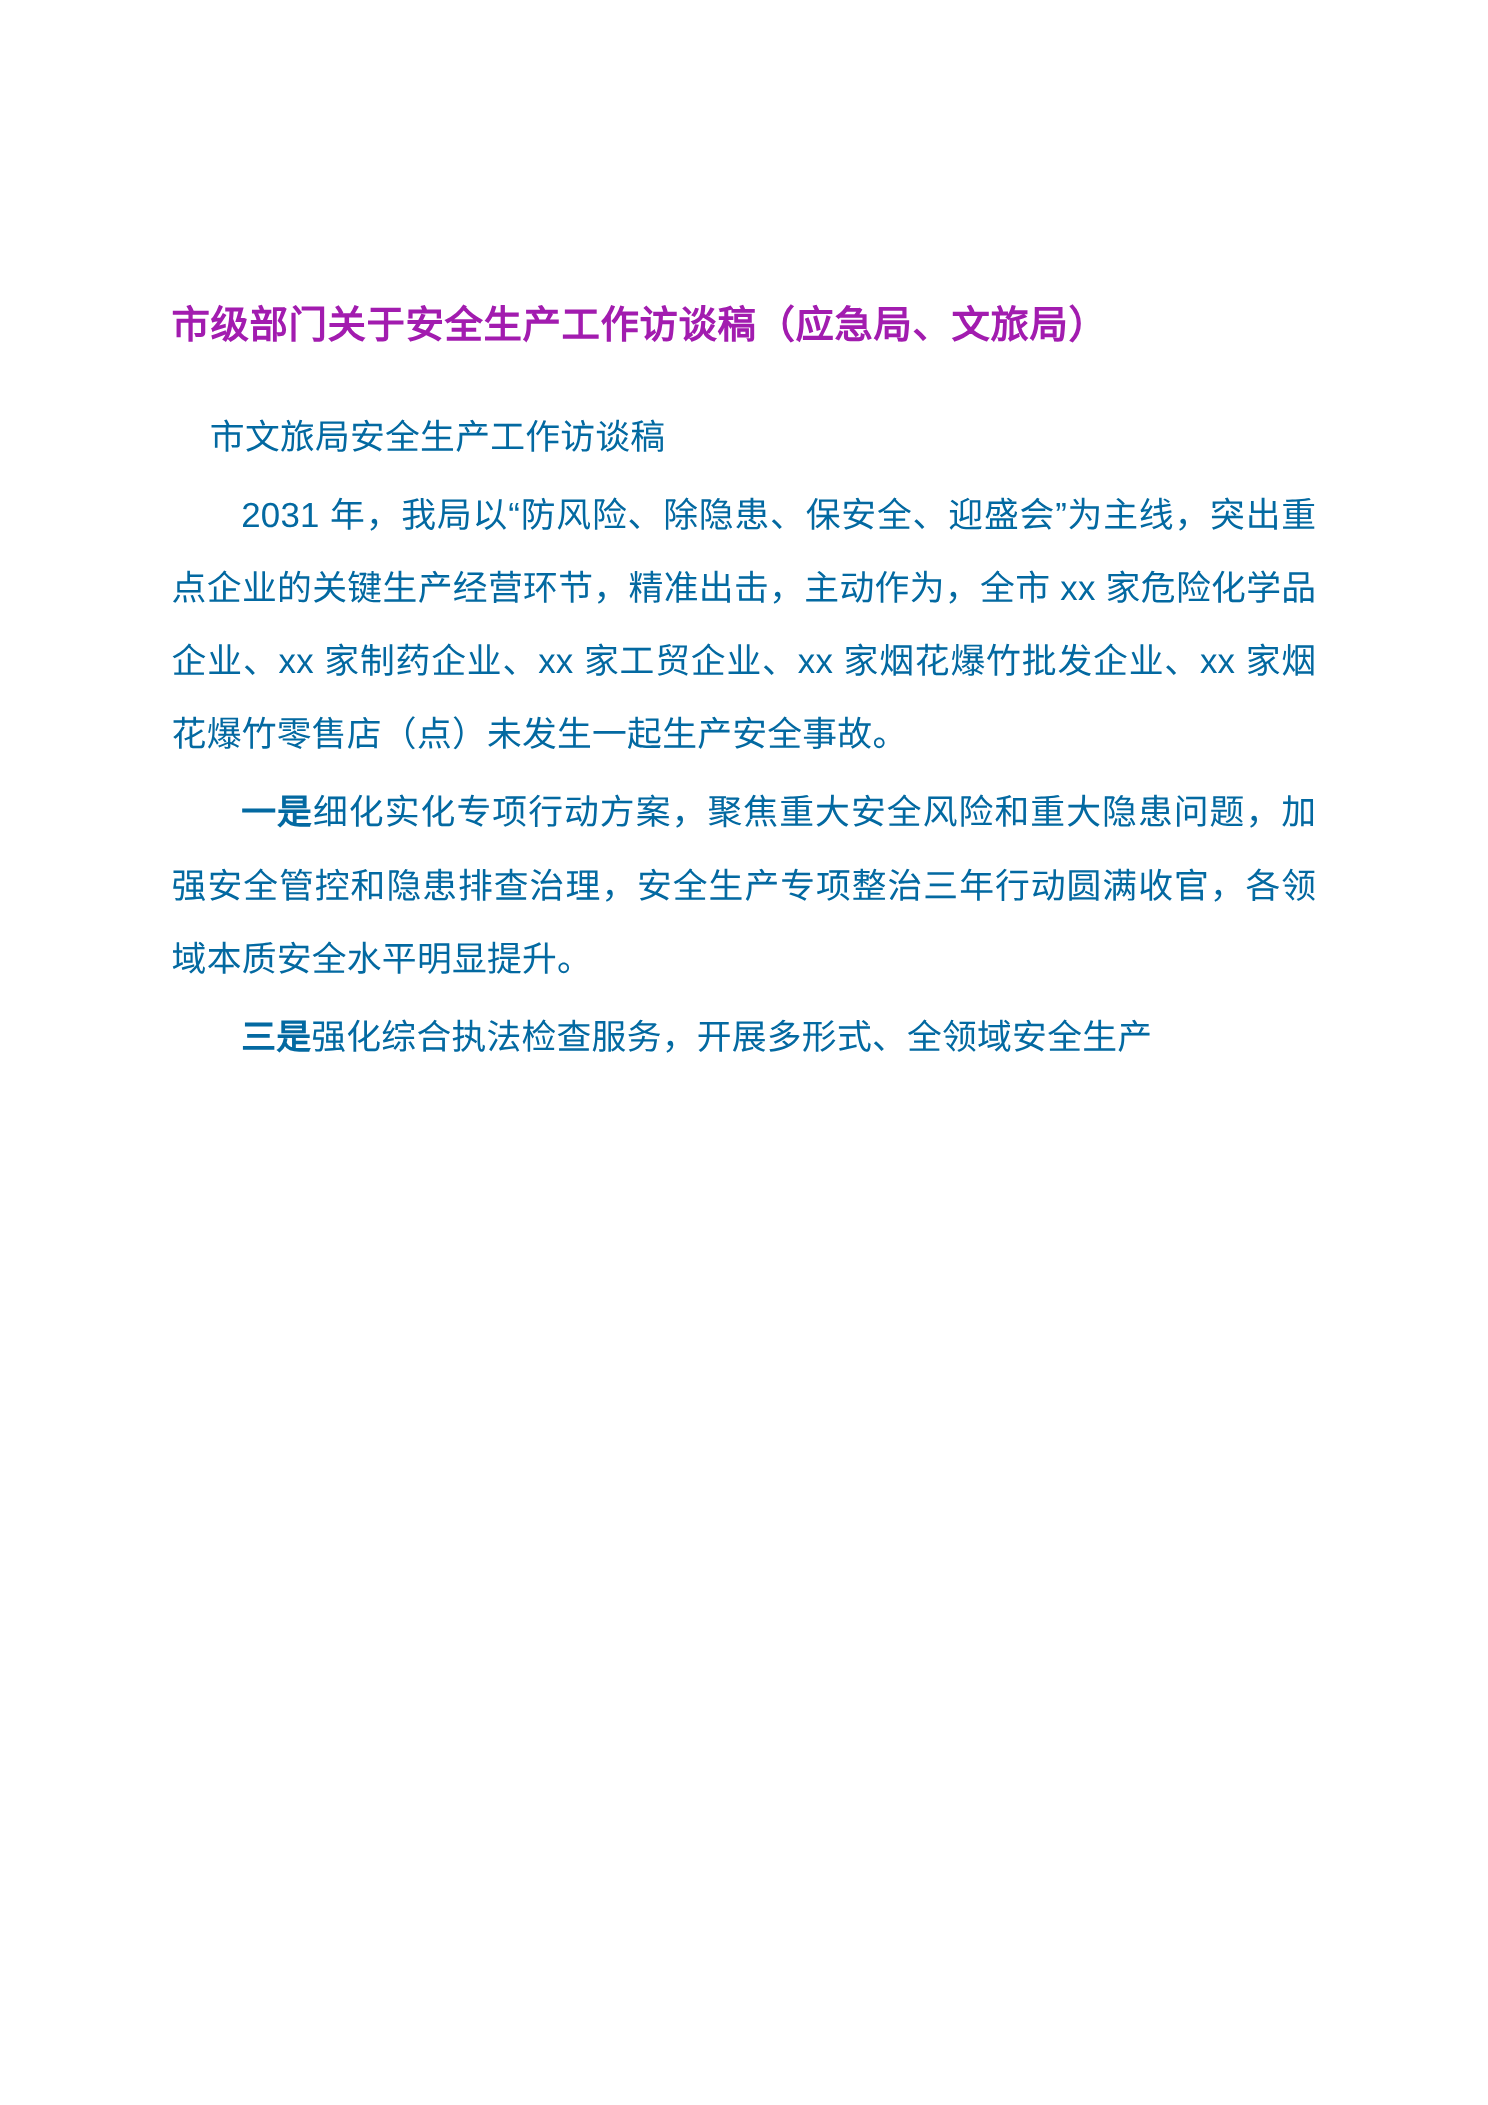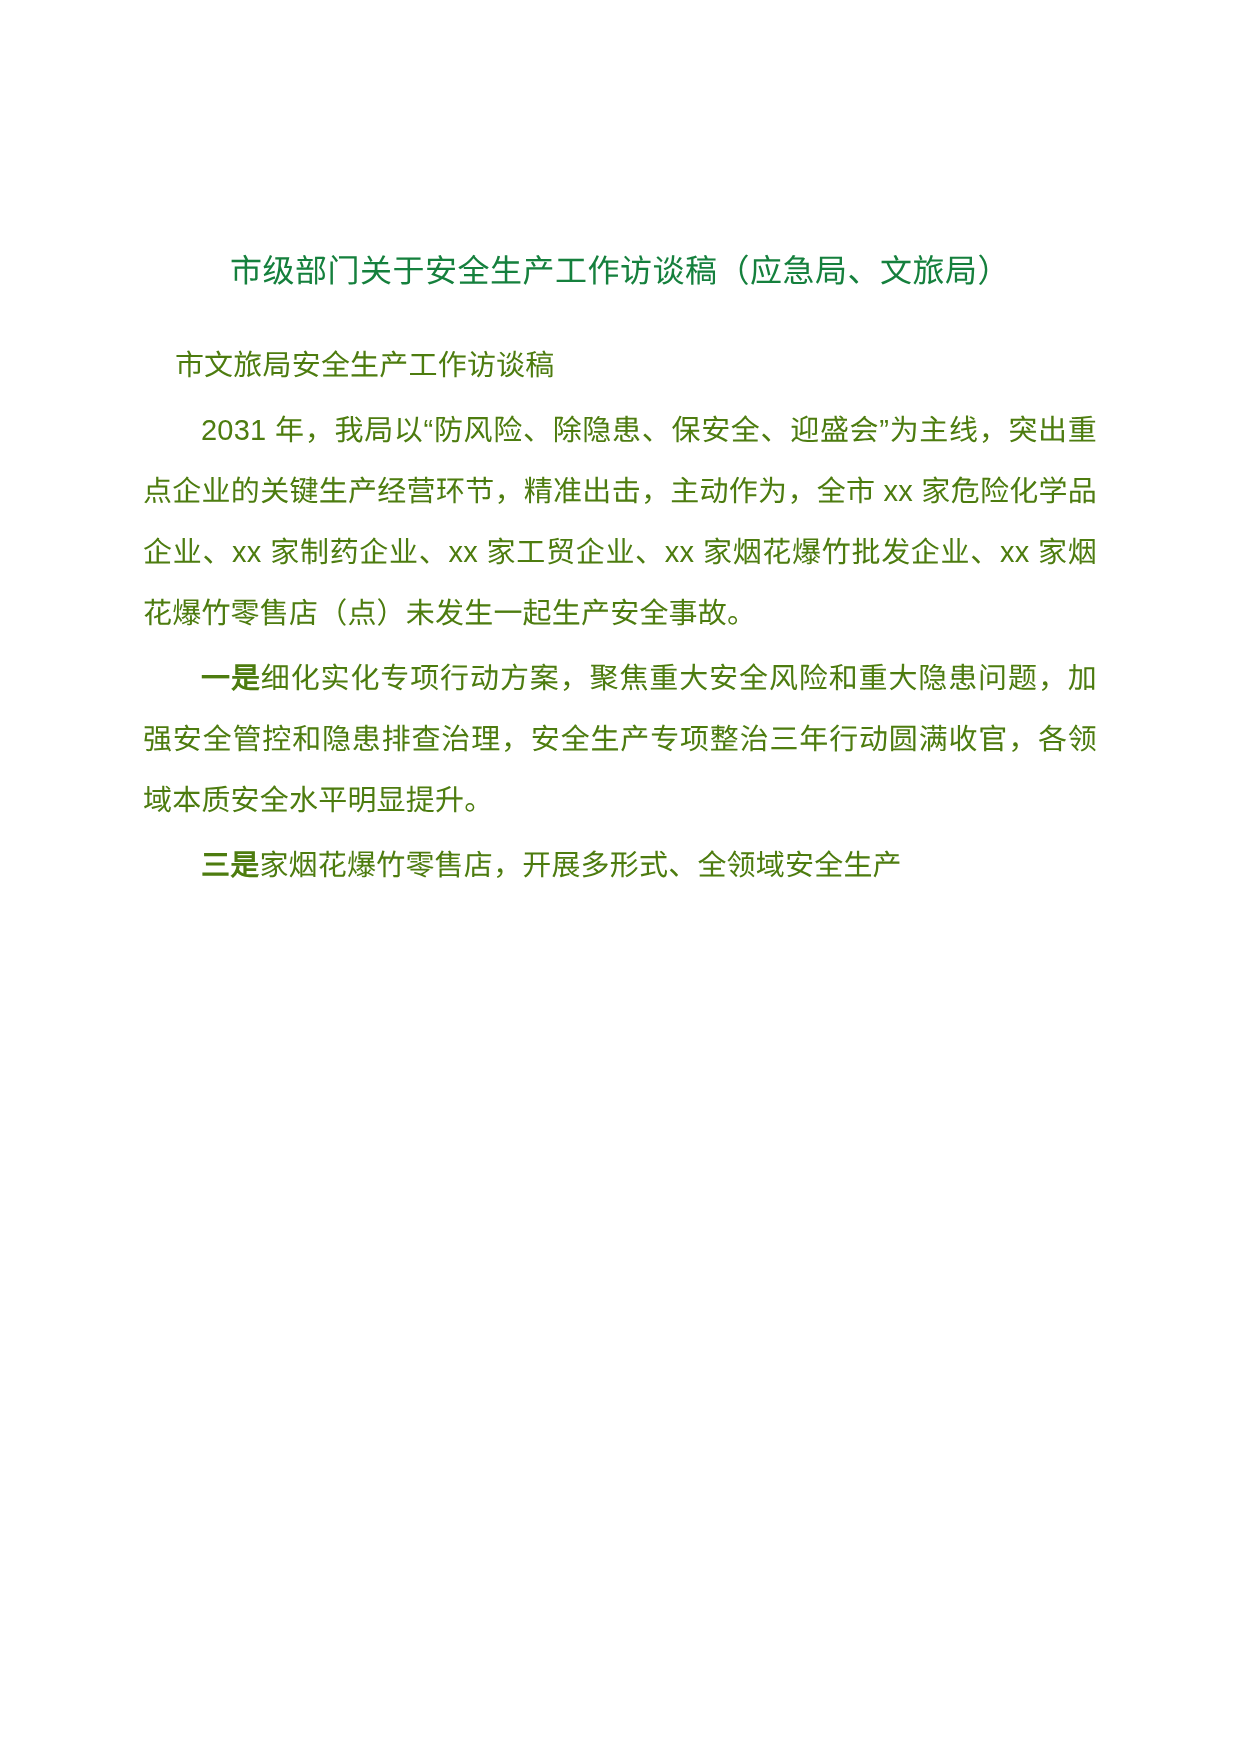--- a/index.html
+++ b/index.html
@@ -21,36 +21,36 @@
     position: relative;
     box-sizing: border-box;
     width: 1240px;
     height: 1754px;
     background: #ffffff;
     padding: 250px 143px 0 143px;
   }
 
   .doc-title {
     font-size: 32px;
-    font-weight: normal;
-    text-align: center;
+    font-weight: bold;
+    text-align: left;
     letter-spacing: 0.5px;
     line-height: 1.35;
     margin: 0 0 42px 0;
-    color: #15803d;
+    color: #a21caf;
   }
 
   .para {
     font-size: 29px;
     line-height: 61px;
     margin: 0 0 4px 0;
     text-align: justify;
     text-justify: inter-ideograph;
     letter-spacing: 0.2px;
-    color: #4d7c0f;
+    color: #0369a1;
     font-weight: 400;
   }
 
   .para.indent {
     text-indent: 2em;
   }
 
   .para.lead {
     text-indent: 1.1em;
   }
@@ -64,16 +64,16 @@
 <body>
 
 <div class="page">
 
   <h1 class="doc-title">市级部门关于安全生产工作访谈稿（应急局、文旅局）</h1>
 
   <div id="body-content">
       <p class="para lead"><span class="text-run">市文旅局安全生产工作访谈稿</span></p>
       <p class="para indent"><span class="text-run">2031 年，我局以“防风险、除隐患、保安全、迎盛会”为主线，突出重点企业的关键生产经营环节，精准出击，主动作为，全市 xx 家危险化学品企业、xx 家制药企业、xx 家工贸企业、xx 家烟花爆竹批发企业、xx 家烟花爆竹零售店（点）未发生一起生产安全事故。</span></p>
       <p class="para indent"><span class="bold-run">一是</span><span class="text-run">细化实化专项行动方案，聚焦重大安全风险和重大隐患问题，加强安全管控和隐患排查治理，安全生产专项整治三年行动圆满收官，各领域本质安全水平明显提升。</span></p>
-      <p class="para indent"><span class="bold-run">三是</span><span class="text-run">家烟花爆竹零售店，开展多形式、全领域安全生产</span></p>
+      <p class="para indent"><span class="bold-run">三是</span><span class="text-run">强化综合执法检查服务，开展多形式、全领域安全生产</span></p>
     </div>
 
 </div>
 
 </body></html>

